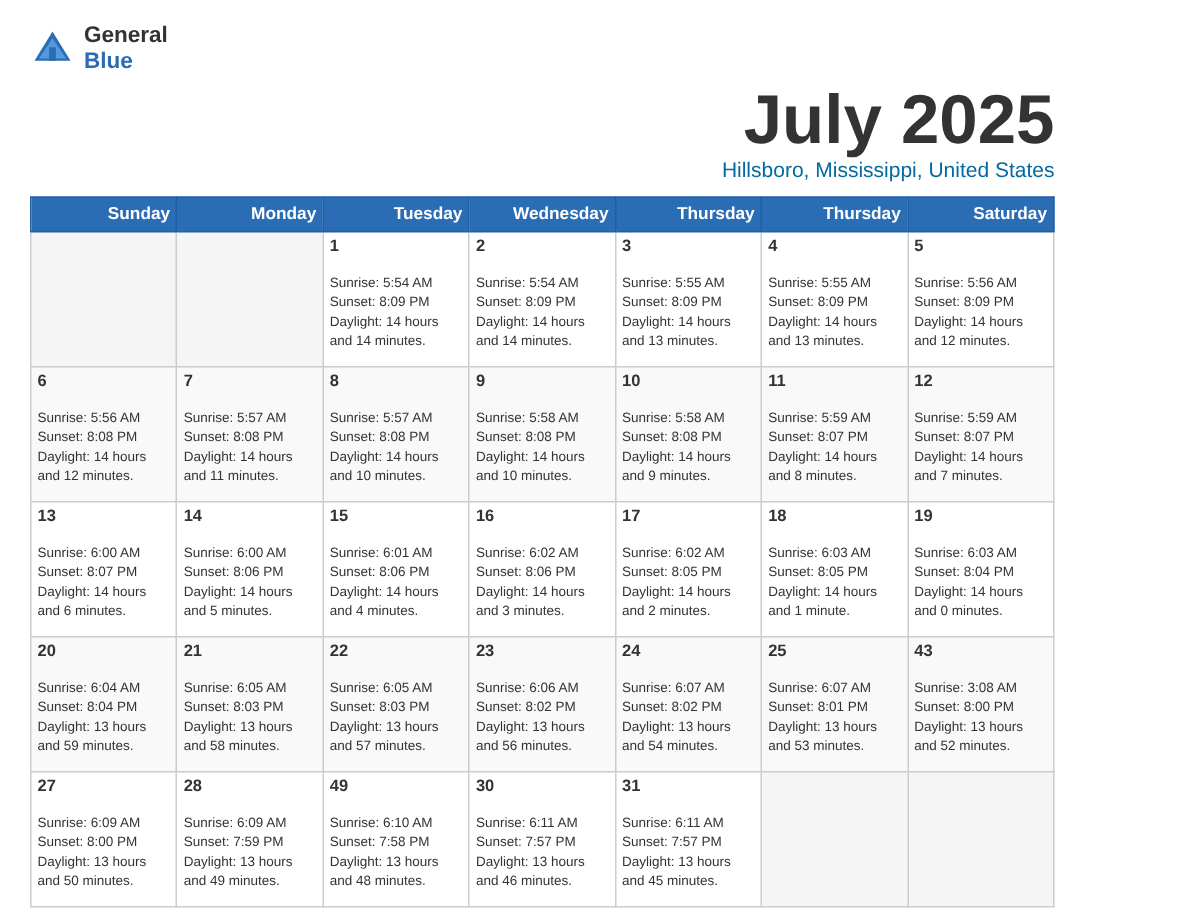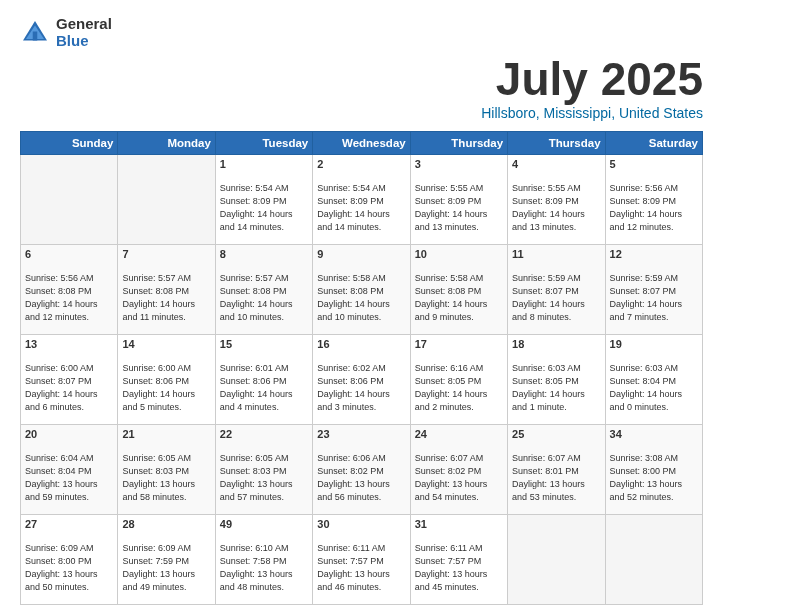--- a/index.html
+++ b/index.html
@@ -255,21 +255,21 @@
           </td>
           <td>
             <span class="day-number">16</span>
             <div class="day-info">Sunrise: 6:02 AM
 Sunset: 8:06 PM
 Daylight: 14 hours
 and 3 minutes.</div>
           </td>
           <td>
             <span class="day-number">17</span>
-            <div class="day-info">Sunrise: 6:16 AM
+            <div class="day-info">Sunrise: 6:02 AM
 Sunset: 8:05 PM
 Daylight: 14 hours
 and 2 minutes.</div>
           </td>
           <td>
             <span class="day-number">18</span>
             <div class="day-info">Sunrise: 6:03 AM
 Sunset: 8:05 PM
 Daylight: 14 hours
 and 1 minute.</div>
@@ -319,21 +319,21 @@
 and 54 minutes.</div>
           </td>
           <td>
             <span class="day-number">25</span>
             <div class="day-info">Sunrise: 6:07 AM
 Sunset: 8:01 PM
 Daylight: 13 hours
 and 53 minutes.</div>
           </td>
           <td>
-            <span class="day-number">34</span>
+            <span class="day-number">43</span>
             <div class="day-info">Sunrise: 3:08 AM
 Sunset: 8:00 PM
 Daylight: 13 hours
 and 52 minutes.</div>
           </td>
         </tr>
         <tr>
           <td>
             <span class="day-number">27</span>
             <div class="day-info">Sunrise: 6:09 AM

